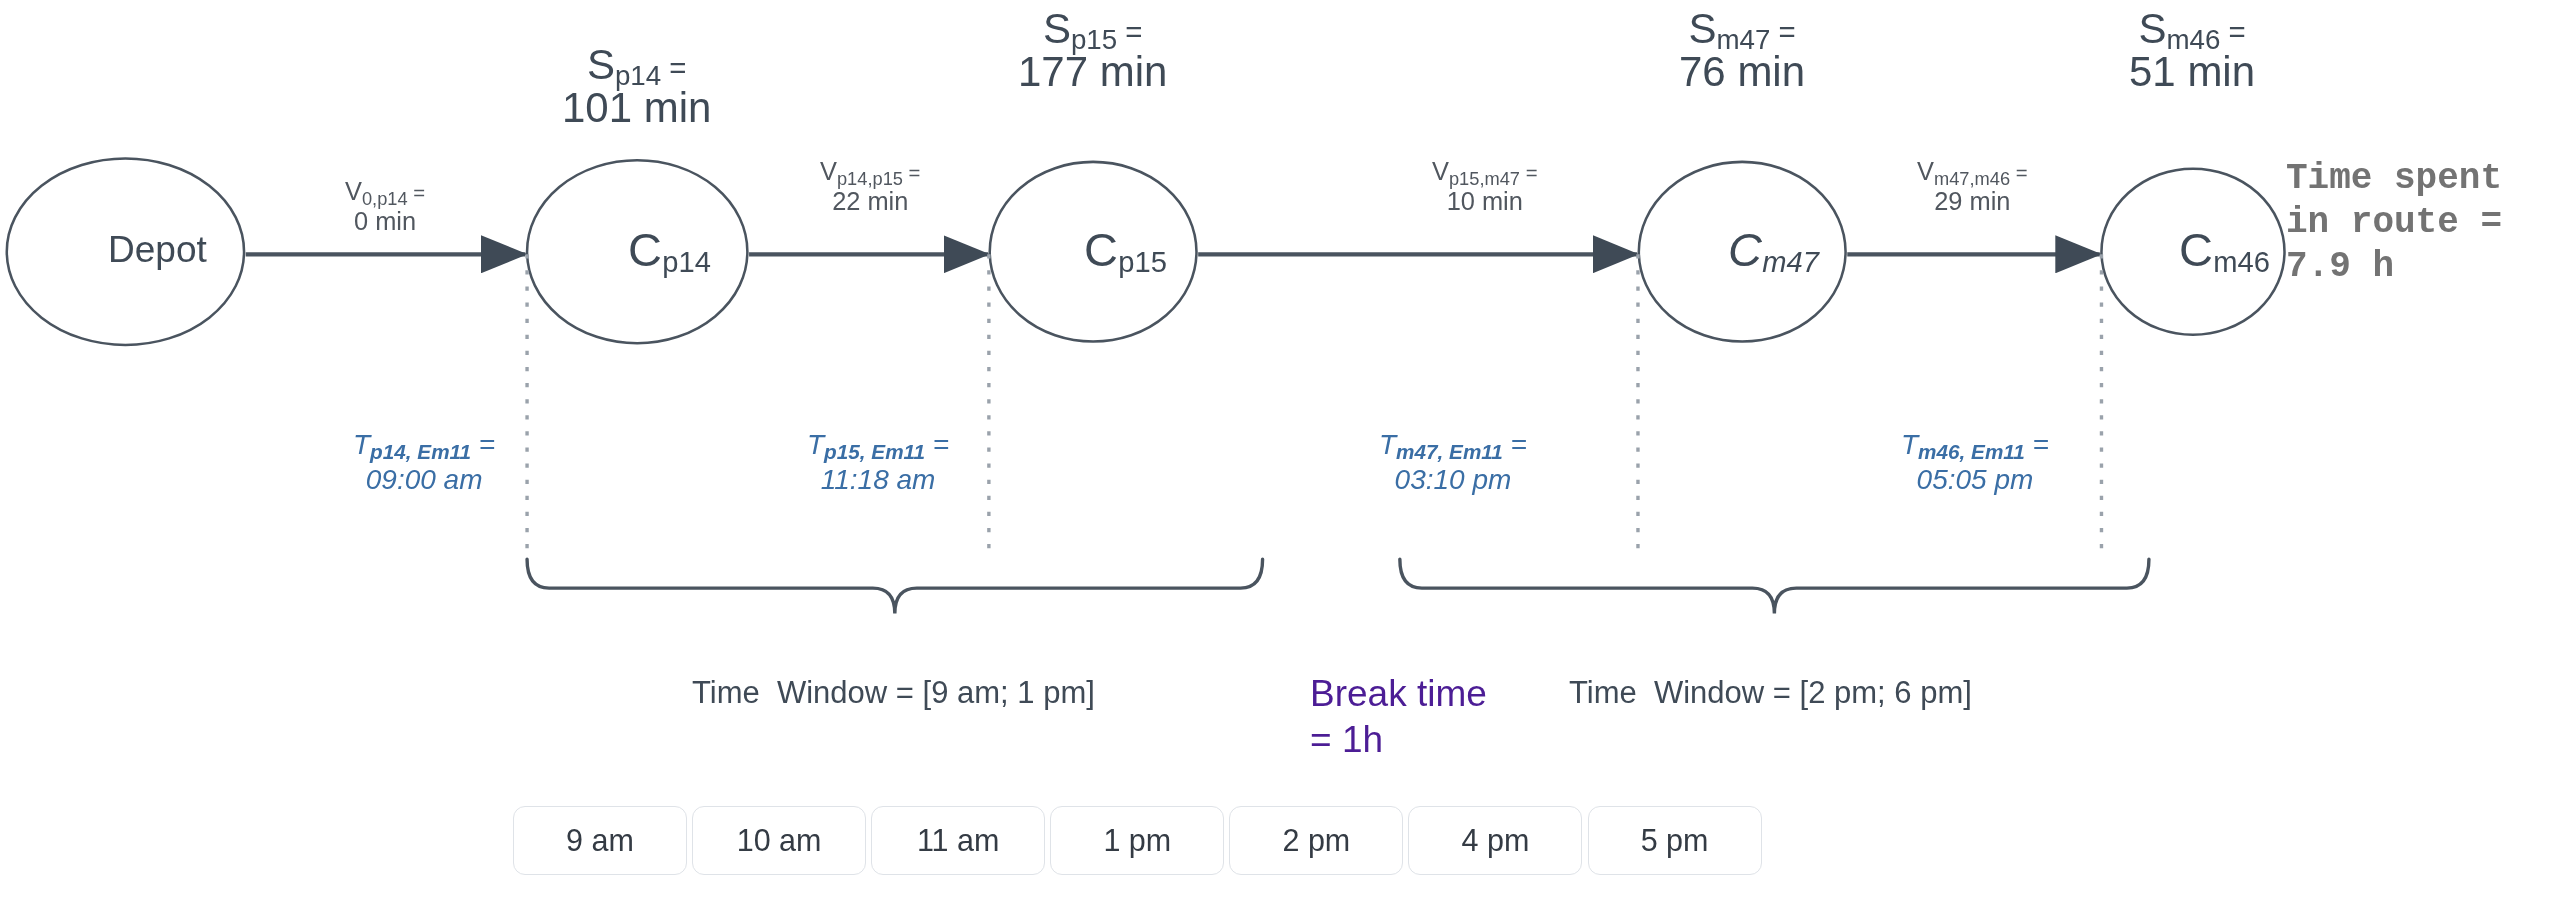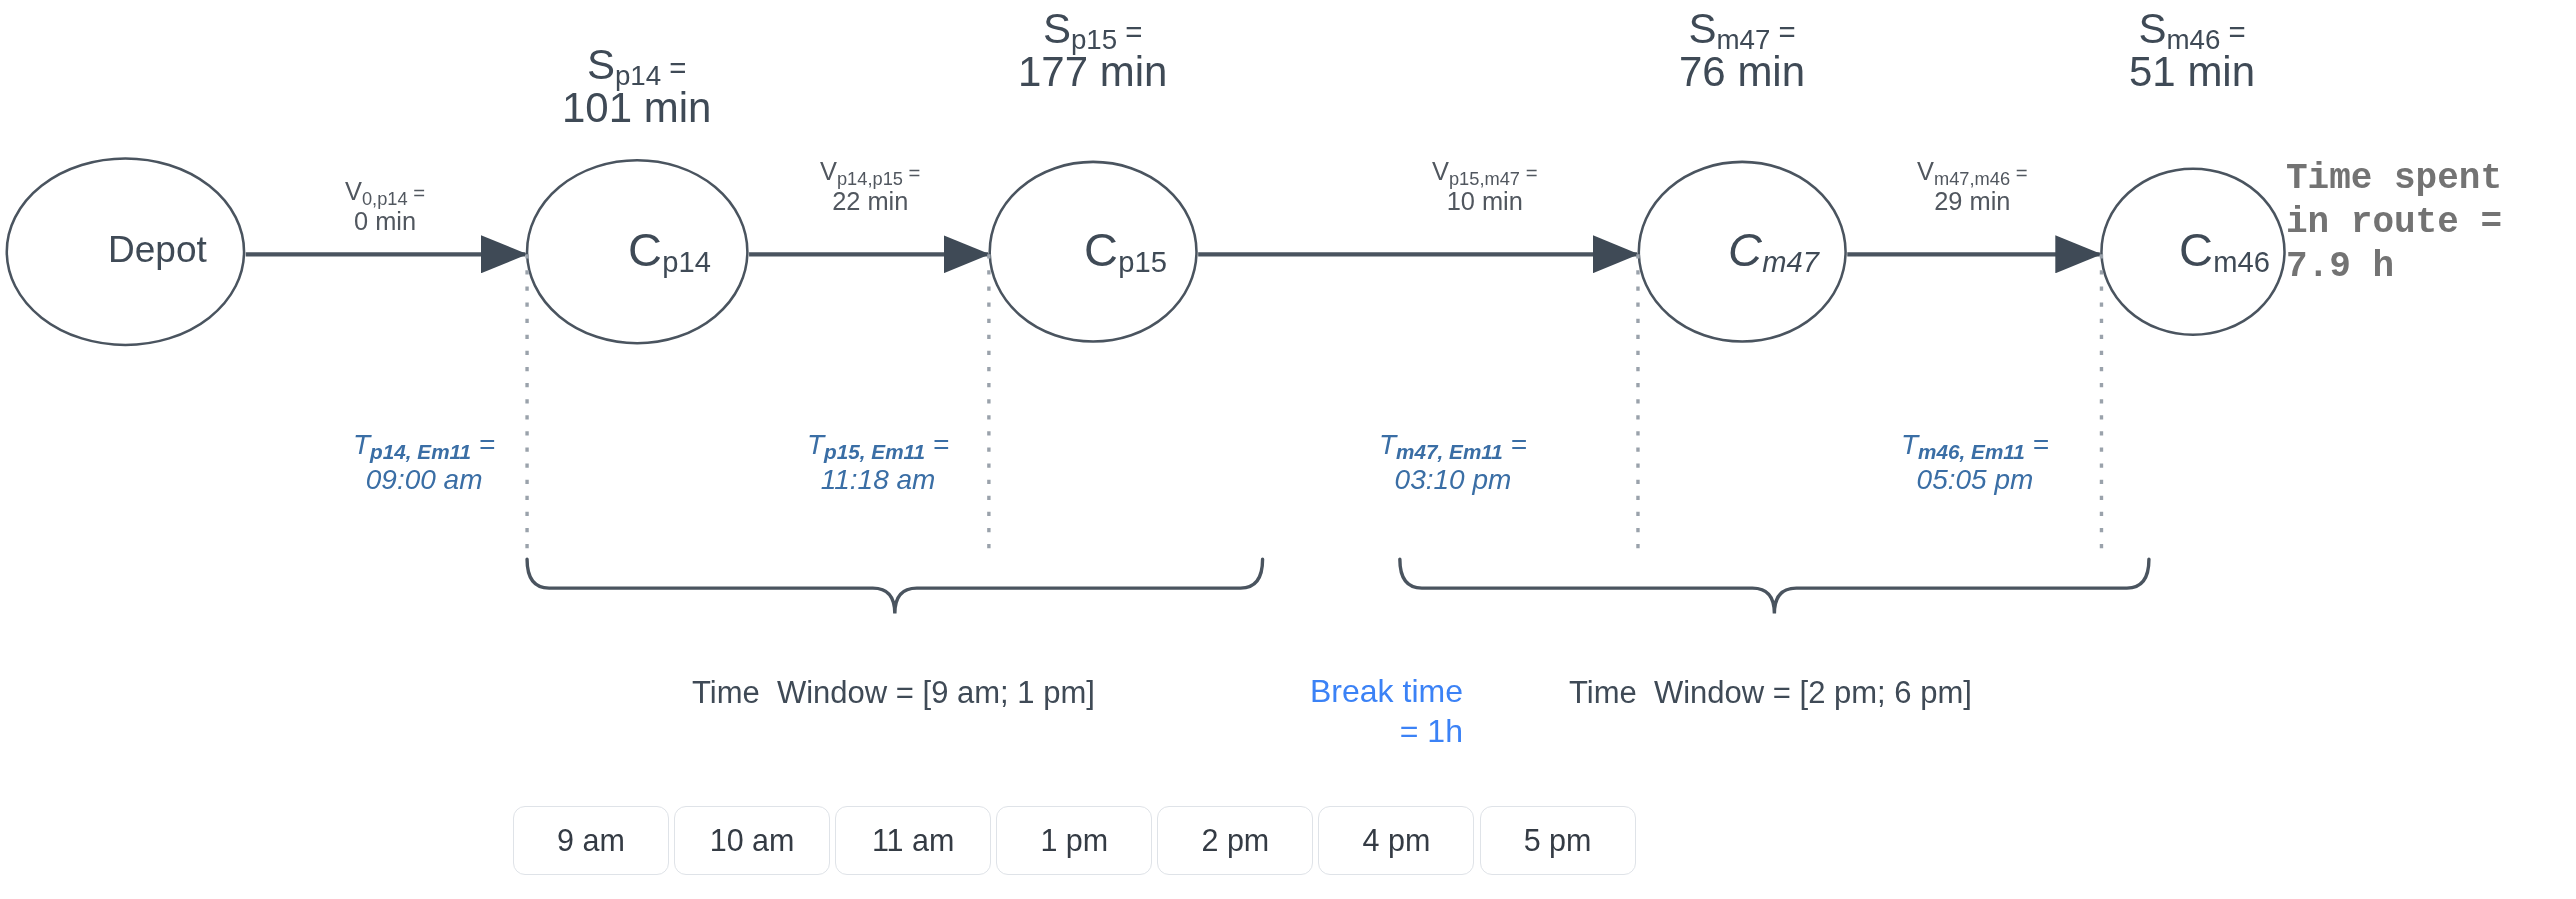--- a/index.html
+++ b/index.html
@@ -109,24 +109,24 @@
   .tw-text {
     position: absolute;
     color: #3f4a56;
     font-size: 31px;
     line-height: 1.24;
     text-align: center;
     white-space: pre;
   }
   .break-text {
     position: absolute;
-    color: #3b82f6;
-    font-size: 32px;
+    color: #4c1d95;
+    font-size: 37px;
     line-height: 1.25;
-    text-align: right;
+    text-align: left;
     white-space: nowrap;
   }
 
   
   .summary {
     position: absolute;
     color: #737373;
     font-size: 36px;
     font-weight: bold;
     line-height: 1.22;
@@ -137,21 +137,21 @@
   
   #hour-strip {
     position: absolute;
     left: 513px;
     top: 806px;
     display: flex;
     flex-direction: row;
     gap: 5.1px;
   }
   .hour-chip {
-    width: 156px;
+    width: 174px;
     height: 69px;
     border: 1.7px solid #dfe3e8;
     border-radius: 12px;
     background: #ffffff;
     color: #343b44;
     font-size: 30.5px;
     display: flex;
     align-items: center;
     justify-content: center;
     box-sizing: border-box;

